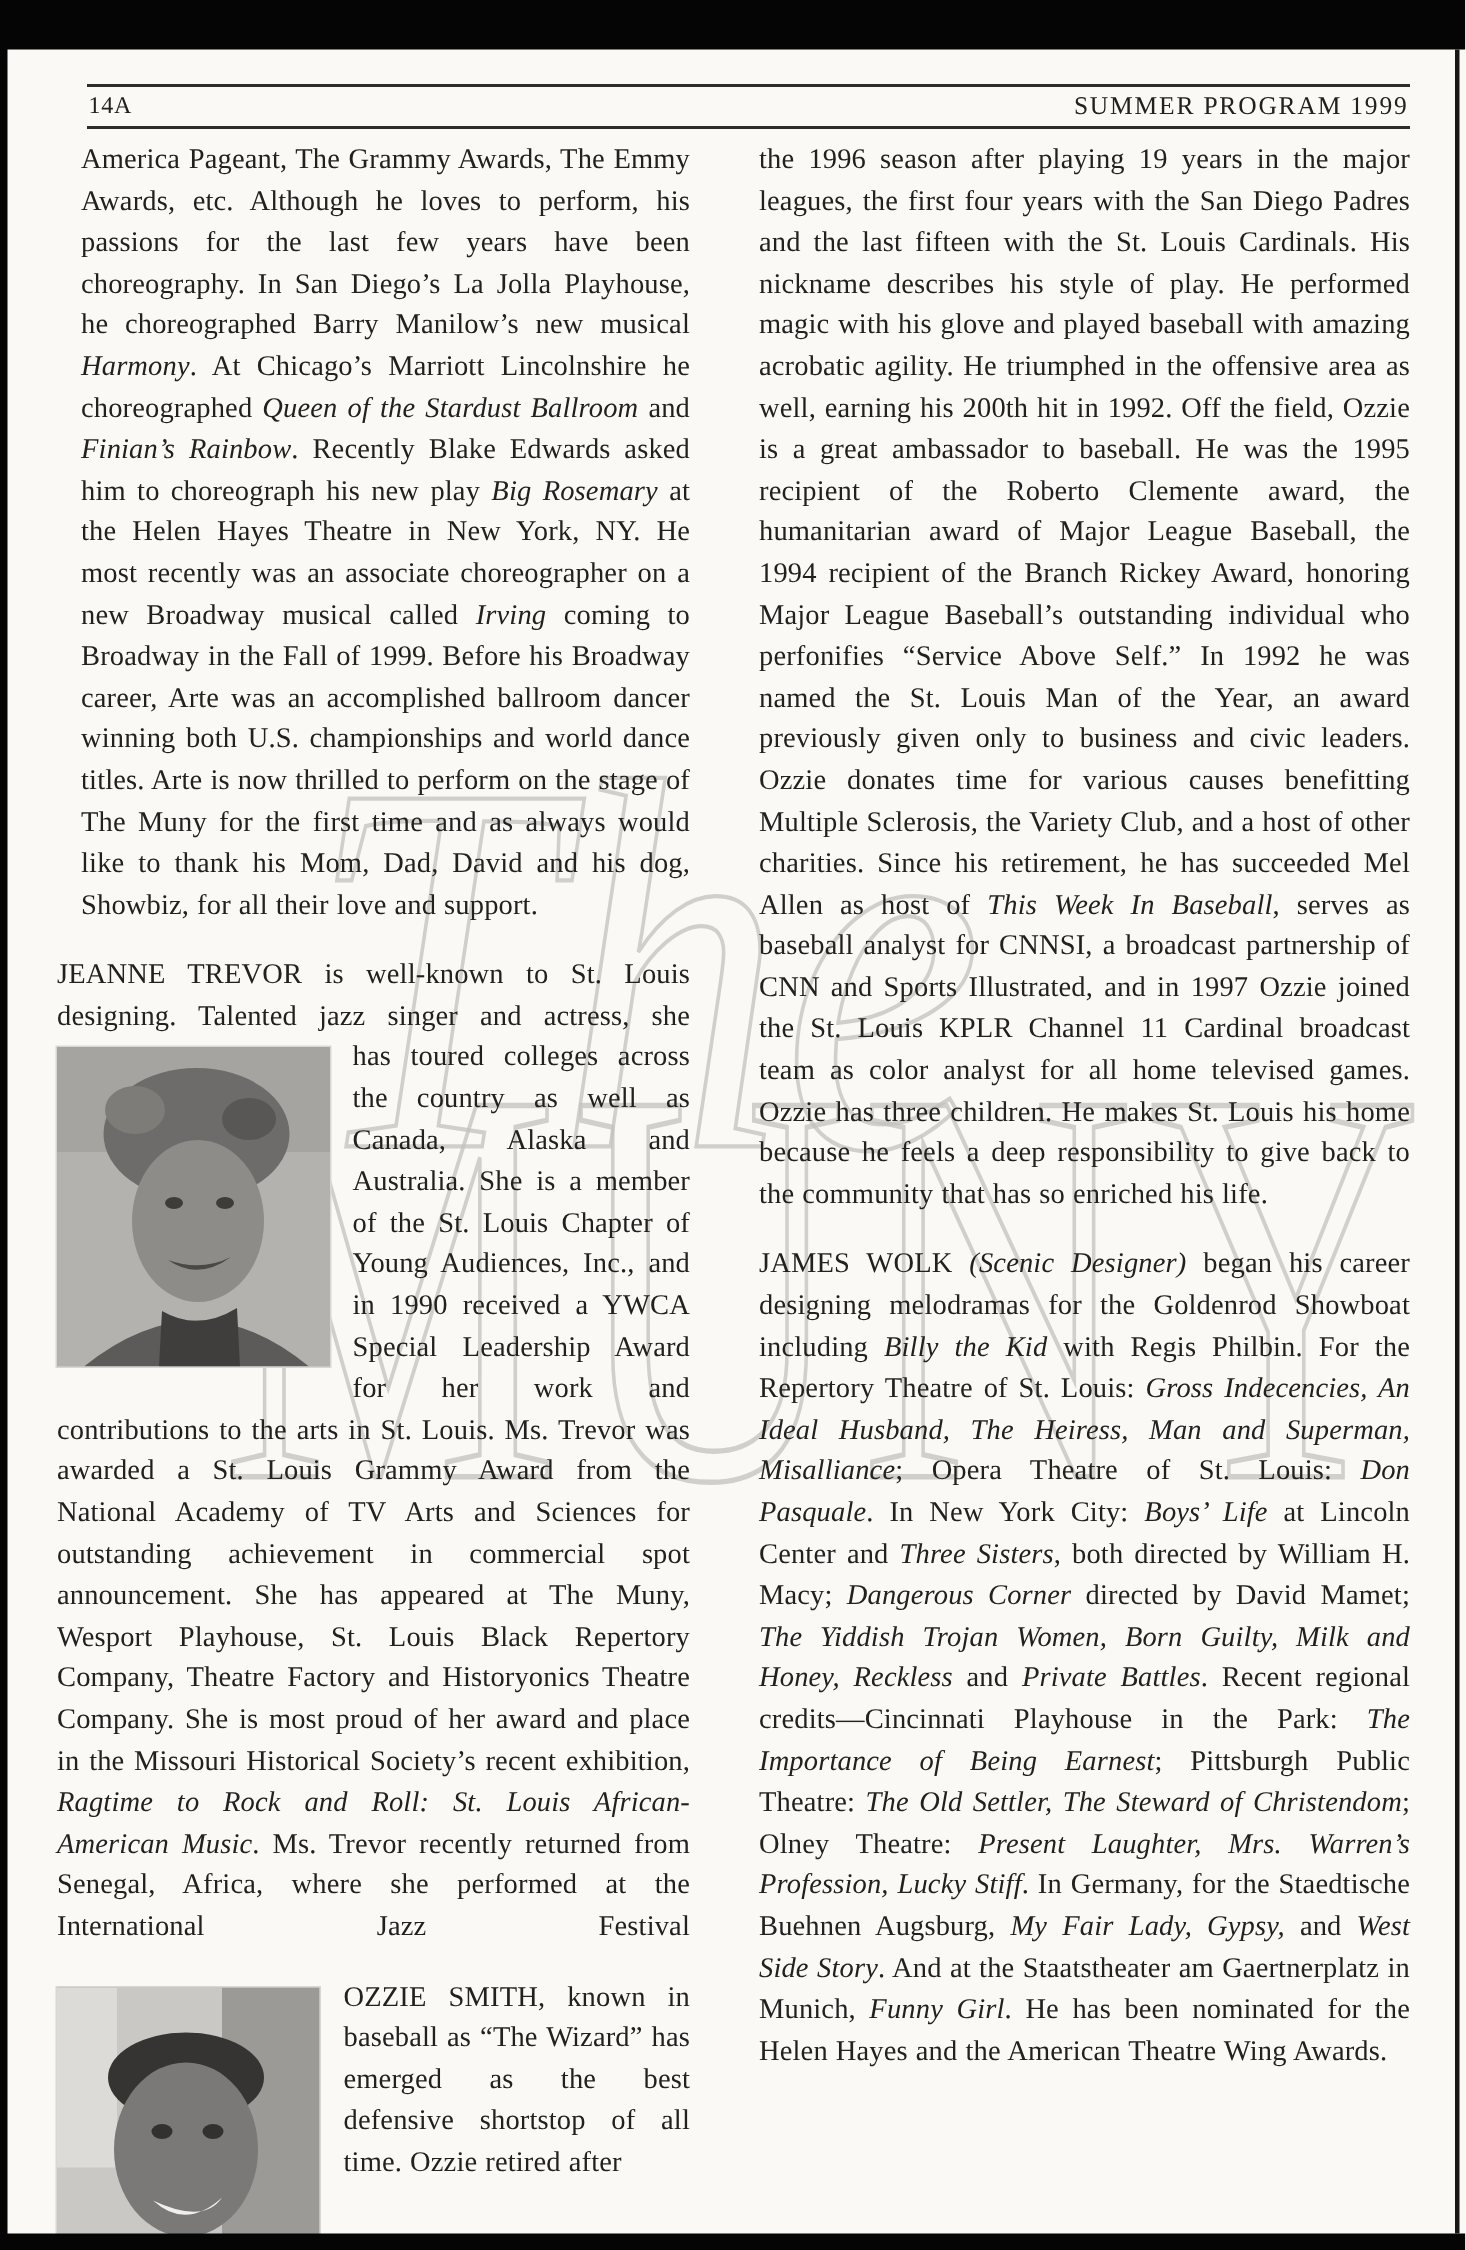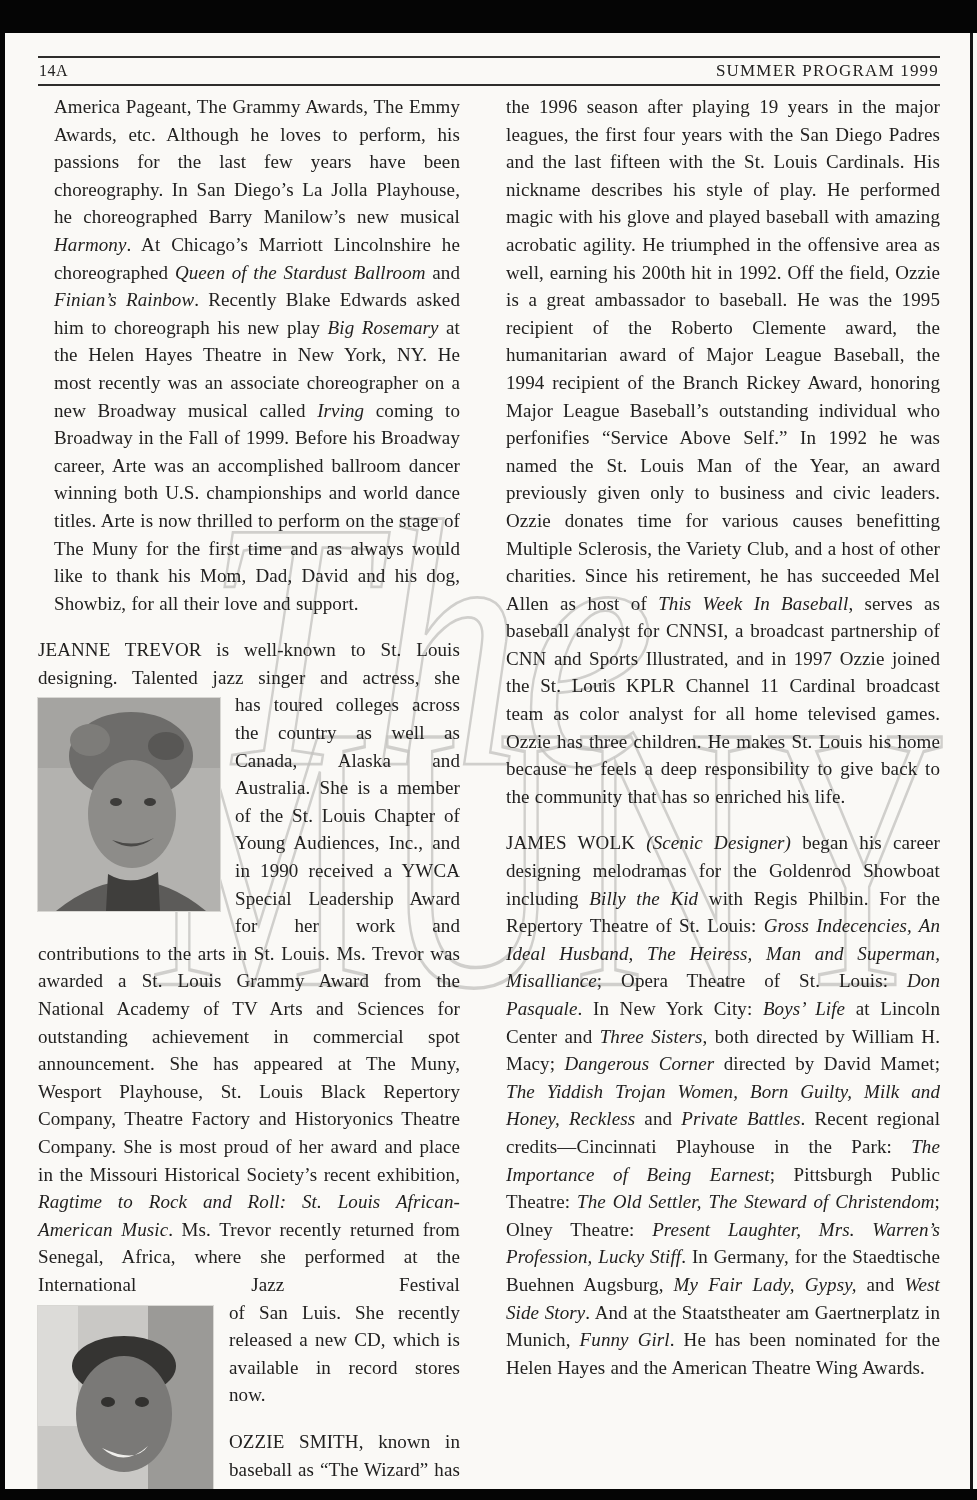--- a/index.html
+++ b/index.html
@@ -47,20 +47,21 @@
   .content { position:absolute; left:38px; top:56px; width:902px; z-index:1; }
 
   .header {
     border-top: 2px solid #2e2d2b;
     border-bottom: 2px solid #2e2d2b;
     height: 26px;
     display: flex;
     justify-content: space-between;
     align-items: center;
     padding: 0 1px;
+    margin-left: 20px;
   }
   .pgnum  { font-size: 16px; letter-spacing: 0.5px; }
   .ptitle { font-size: 17px; letter-spacing: 1.2px; }
 
   .columns { display: flex; margin-top: 7px; }
   .col { text-align: justify; font-size: 19px; line-height: 27.6px; letter-spacing: 0.1px; word-spacing: 0.5px; }
   .col.left  { width: 422px; margin-right: 30px; }
   .col.right { width: 450px; }
 
   p { margin: 0 0 19px 16px; }
@@ -133,21 +134,20 @@
               <rect x="0" y="0" width="40" height="120" fill="#dcdbd8"></rect>
               <ellipse cx="86" cy="60" rx="52" ry="30" fill="#353432"></ellipse>
               <ellipse cx="86" cy="108" rx="48" ry="58" fill="#7a7977"></ellipse>
               <ellipse cx="70" cy="96" rx="7" ry="5" fill="#32312f"></ellipse>
               <ellipse cx="104" cy="96" rx="7" ry="5" fill="#32312f"></ellipse>
               <path d="M64 142 Q86 162 110 140 Q98 158 64 142 Z" fill="#f0efec"></path>
               <path d="M6 226 Q86 158 170 226 Z" fill="#2c2b29"></path>
               <path d="M66 188 Q86 204 108 186 L112 226 L62 226 Z" fill="#e8e7e4"></path>
             </svg>
           </div>
-          <p class="m0"><span>of San Luis. She recently released a new CD, which is available in record stores now.</span></p>
           <p class="mt"><span class="b">OZZIE SMITH</span><span>, known in baseball as “The Wizard” has emerged as the best defensive shortstop of all time.  Ozzie retired after</span></p>
         </div>
       </div>
 
       <div class="col right">
         <p><span>the 1996 season after playing 19 years in the major leagues, the first four years with the San Diego Padres and the last fifteen with the St. Louis Cardinals. His nickname describes his style of play.  He performed magic with his glove and played baseball with amazing acrobatic agility.  He triumphed in the offensive area as well, earning his 200th hit in 1992.  Off the field, Ozzie is a great ambassador to baseball. He was the 1995 recipient of the Roberto Clemente award, the humanitarian award of Major League Baseball, the 1994 recipient of the Branch Rickey Award, honoring Major League Baseball’s outstanding individual who perfonifies “Service Above Self.”  In 1992 he was named the St. Louis Man of the Year, an award previously given only to business and civic leaders.  Ozzie donates time for various causes benefitting Multiple Sclerosis, the Variety Club, and a host of other charities.  Since his retirement, he has succeeded Mel Allen as host of </span><span class="it">This Week In Baseball</span><span>, serves as baseball analyst for CNNSI, a broadcast partnership of CNN and Sports Illustrated, and in 1997 Ozzie joined the St. Louis KPLR Channel 11 Cardinal broadcast team as color analyst for all home televised games.  Ozzie has three children. He makes St. Louis his home because he feels a deep responsibility to give back to the community that has so enriched his life.</span></p>
         <p><span class="b">JAMES WOLK</span><span> </span><span class="it">(Scenic Designer)</span><span> began his career designing melodramas for the Goldenrod Showboat including </span><span class="it">Billy the Kid</span><span> with Regis Philbin. For the Repertory Theatre of St. Louis: </span><span class="it">Gross Indecencies, An Ideal Husband, The Heiress, Man and Superman, Misalliance</span><span>; Opera Theatre of St. Louis: </span><span class="it">Don Pasquale</span><span>. In New York City: </span><span class="it">Boys’ Life</span><span> at Lincoln Center and </span><span class="it">Three Sisters</span><span>, both directed by William H. Macy; </span><span class="it">Dangerous Corner</span><span> directed by David Mamet; </span><span class="it">The Yiddish Trojan Women, Born Guilty, Milk and Honey, Reckless</span><span> and </span><span class="it">Private Battles</span><span>. Recent regional credits—Cincinnati Playhouse in the Park: </span><span class="it">The Importance of Being Earnest</span><span>; Pittsburgh Public Theatre: </span><span class="it">The Old Settler, The Steward of Christendom</span><span>; Olney Theatre: </span><span class="it">Present Laughter, Mrs. Warren’s Profession, Lucky Stiff</span><span>. In Germany, for the Staedtische Buehnen Augsburg, </span><span class="it">My Fair Lady, Gypsy,</span><span> and </span><span class="it">West Side Story</span><span>. And at the Staatstheater am Gaertnerplatz in Munich, </span><span class="it">Funny Girl</span><span>. He has been nominated for the Helen Hayes and the American Theatre Wing Awards.</span></p>
       </div>
 
     </div>

